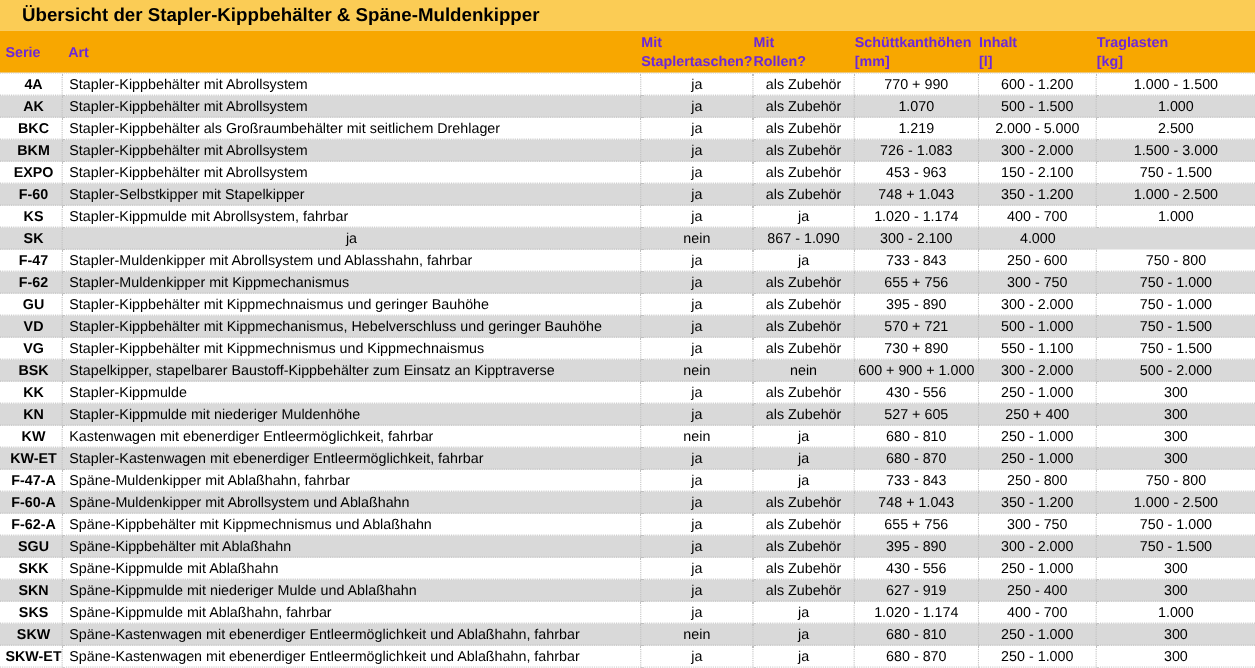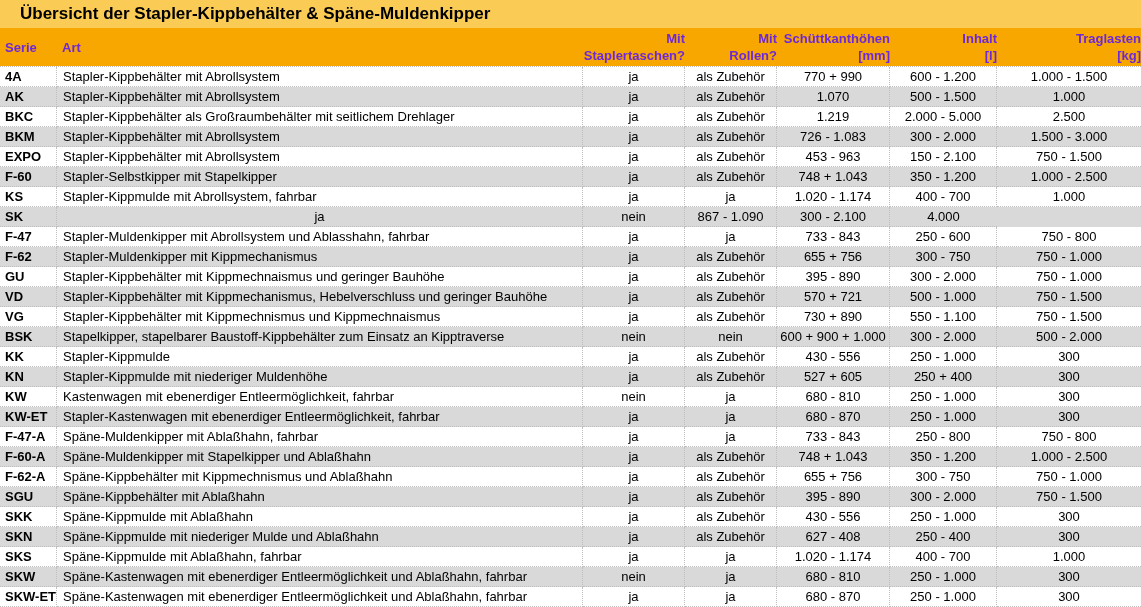--- a/index.html
+++ b/index.html
@@ -30,21 +30,21 @@
     display: grid;
     grid-template-columns: 57px 526px 102px 92px 113px 107px 144px;
     color: #6d28d9;
     font-size: 13px;
     font-weight: bold;
   }
   .hcell {
     display: flex;
     flex-direction: column;
     justify-content: center;
-    align-items: flex-end;
+    align-items: flex-start;
     line-height: 17px;
     text-align: center;
     overflow: hidden;
     white-space: nowrap;
   }
   .hcell.left { align-items: flex-start; padding-left: 5px; }
 
   .tbody { border-top: 1px dotted #BFBFBF; }
   .row {
     display: grid;
@@ -56,21 +56,21 @@
   .row:nth-child(even) { background: #D9D9D9; }
   .cell {
     line-height: 19px;
     height: 20px;
     border-right: 1px dotted #BFBFBF;
     border-bottom: 1px dotted #BFBFBF;
     white-space: nowrap;
     overflow: hidden;
   }
   .cell:last-child { border-right: none; }
-  .cell.serie { font-weight: bold; padding-left: 5px; }
+  .cell.serie { font-weight: bold; padding-left: 5px; text-align: center; }
   .cell.art { padding-left: 6px; }
   .cell.center { text-align: center; }
 </style>
 </head>
 <body>
 
 <div class="sheet">
 
   <div class="title-bar">Übersicht der Stapler-Kippbehälter &amp; Späne-Muldenkipper</div>
 
@@ -269,21 +269,21 @@
     <div class="cell serie">F-47-A</div>
     <div class="cell art">Späne-Muldenkipper mit Ablaßhahn, fahrbar</div>
     <div class="cell center">ja</div>
     <div class="cell center">ja</div>
     <div class="cell center">733 - 843</div>
     <div class="cell center">250 - 800</div>
     <div class="cell center">750 - 800</div>
   </div>
       <div class="row">
     <div class="cell serie">F-60-A</div>
-    <div class="cell art">Späne-Muldenkipper mit Stapelkipper und Ablaßhahn</div>
+    <div class="cell art">Späne-Muldenkipper mit Abrollsystem und Ablaßhahn</div>
     <div class="cell center">ja</div>
     <div class="cell center">als Zubehör</div>
     <div class="cell center">748 + 1.043</div>
     <div class="cell center">350 - 1.200</div>
     <div class="cell center">1.000 - 2.500</div>
   </div>
       <div class="row">
     <div class="cell serie">F-62-A</div>
     <div class="cell art">Späne-Kippbehälter mit Kippmechnismus und Ablaßhahn</div>
     <div class="cell center">ja</div>
@@ -308,21 +308,21 @@
     <div class="cell center">als Zubehör</div>
     <div class="cell center">430 - 556</div>
     <div class="cell center">250 - 1.000</div>
     <div class="cell center">300</div>
   </div>
       <div class="row">
     <div class="cell serie">SKN</div>
     <div class="cell art">Späne-Kippmulde mit niederiger Mulde und Ablaßhahn</div>
     <div class="cell center">ja</div>
     <div class="cell center">als Zubehör</div>
-    <div class="cell center">627 - 408</div>
+    <div class="cell center">627 - 919</div>
     <div class="cell center">250 - 400</div>
     <div class="cell center">300</div>
   </div>
       <div class="row">
     <div class="cell serie">SKS</div>
     <div class="cell art">Späne-Kippmulde mit Ablaßhahn, fahrbar</div>
     <div class="cell center">ja</div>
     <div class="cell center">ja</div>
     <div class="cell center">1.020 - 1.174</div>
     <div class="cell center">400 - 700</div>

